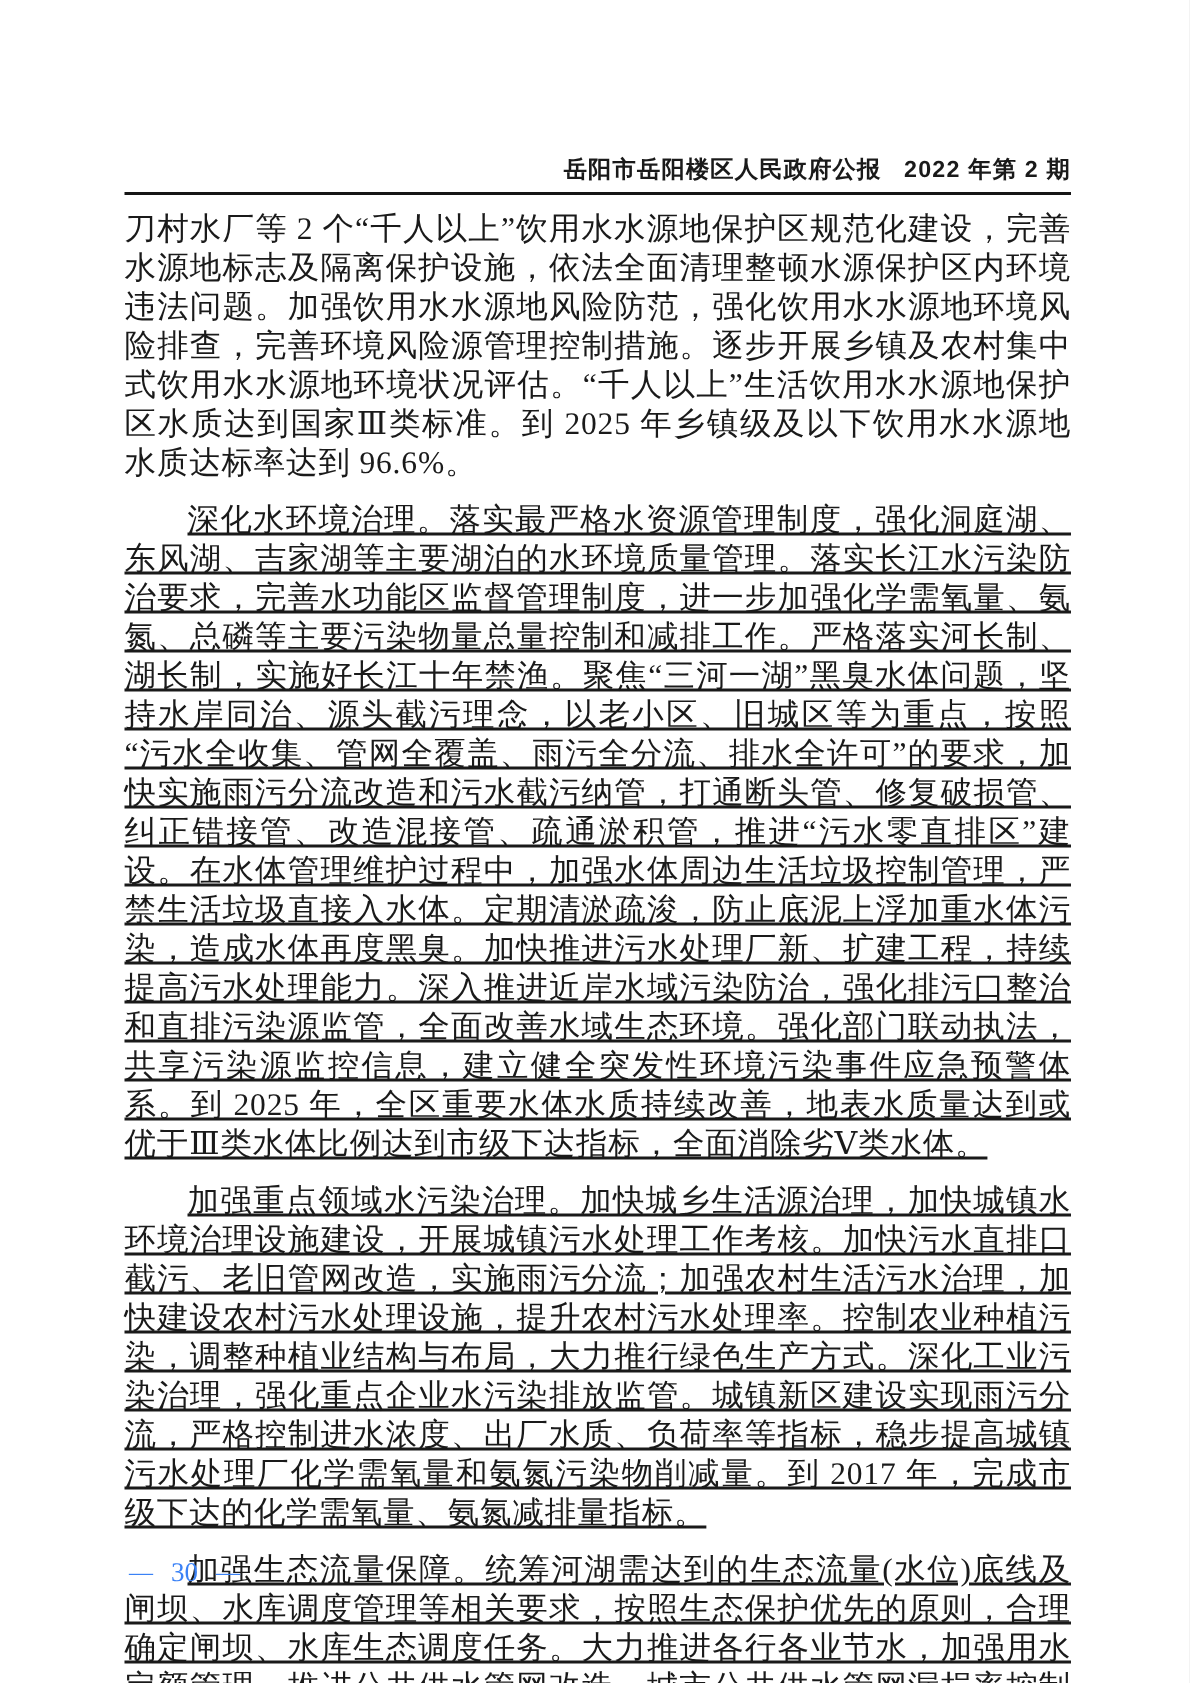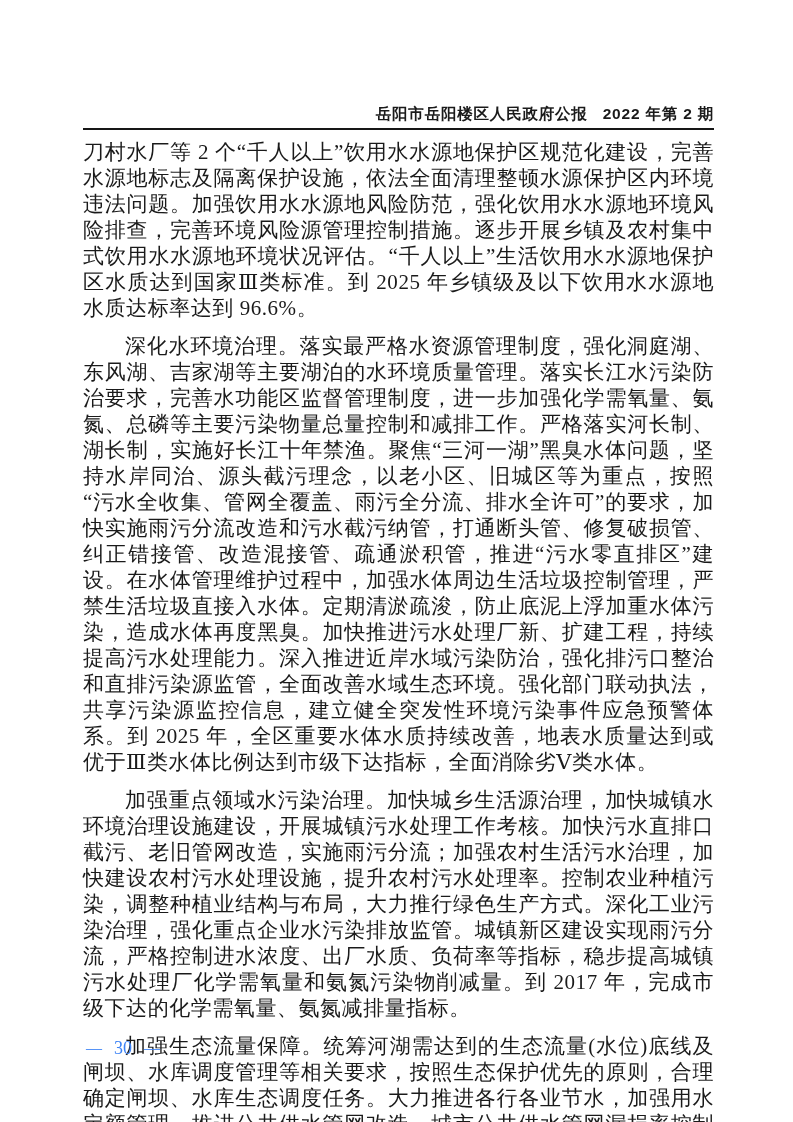--- a/index.html
+++ b/index.html
@@ -52,20 +52,21 @@
     text-justify: inter-ideograph;
   }
   .para {
     margin: 0;
   }
   .para + .para {
     margin-top: 12px;
   }
   .para.indented {
     text-indent: 2em;
+    text-decoration: underline;
   }
   .page-footer {
     position: absolute;
     left: 86px;
     top: 1036px;
     font-size: 17px;
     line-height: 24px;
     color: #3b82f6;
   }
   .page-footer .dash {

